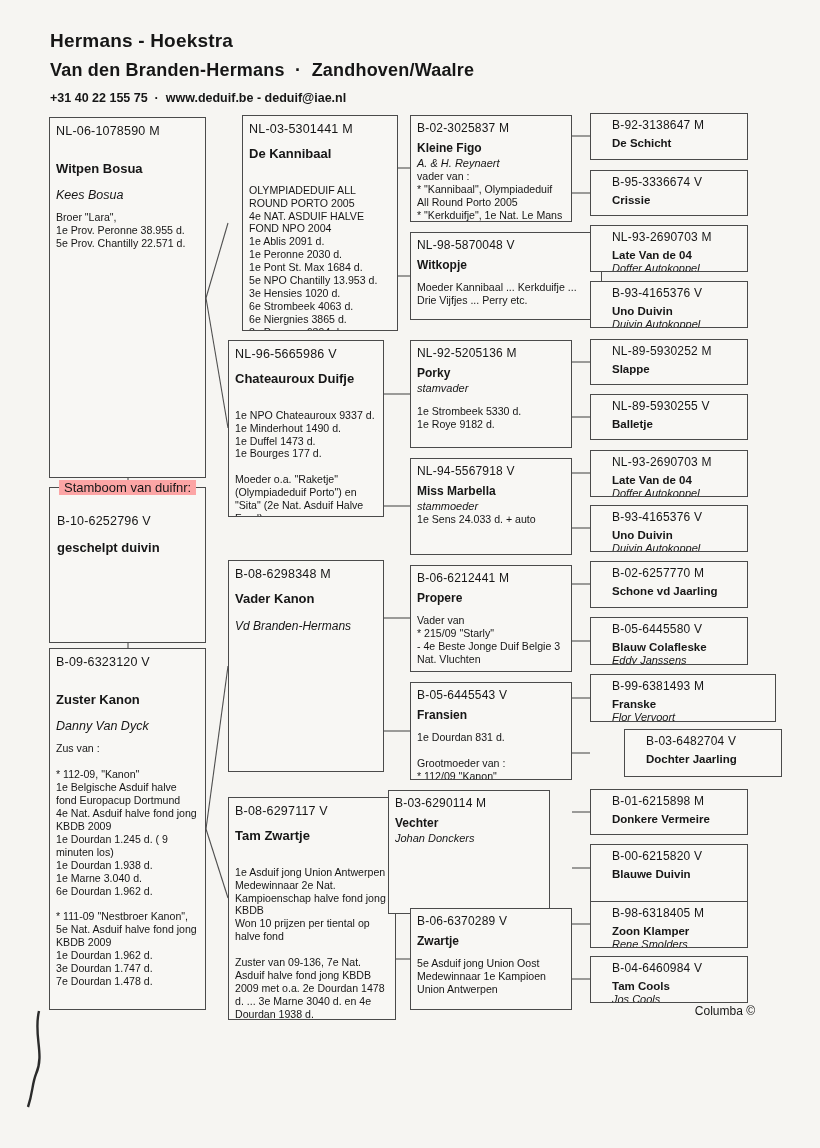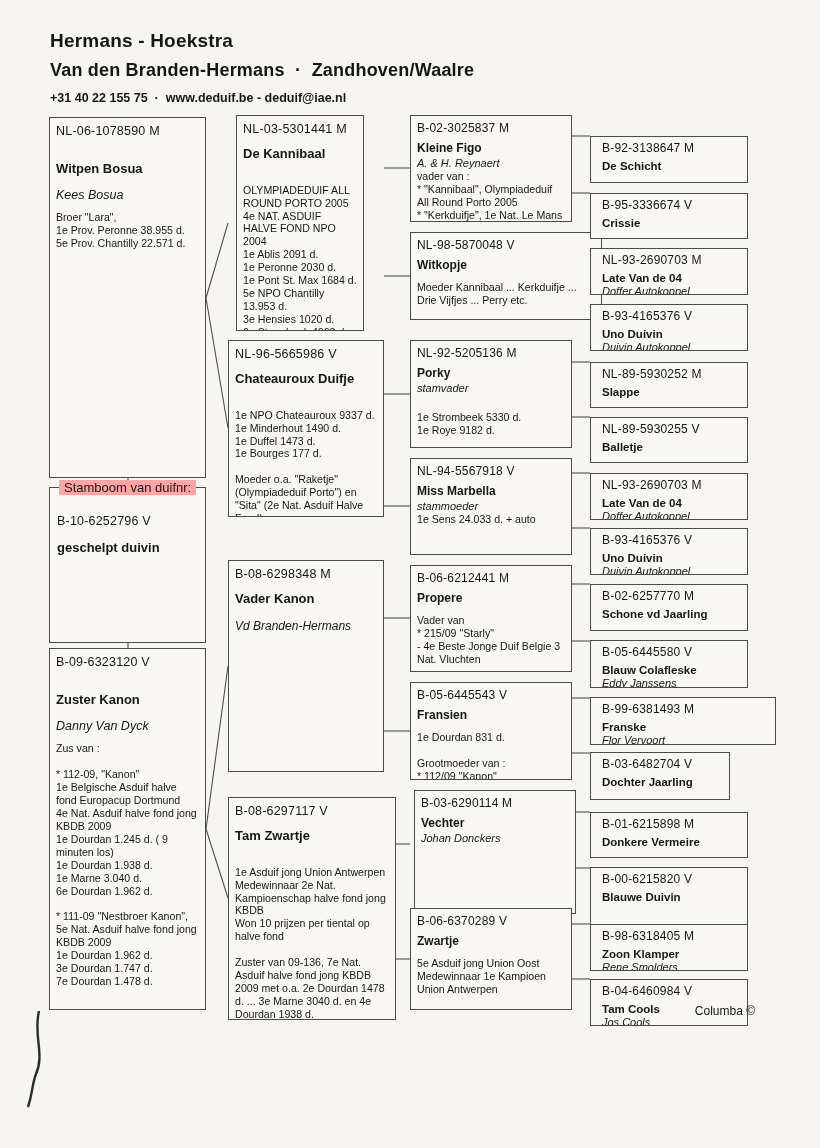--- a/index.html
+++ b/index.html
@@ -9,21 +9,21 @@
   .hdr2{position:absolute;left:50px;top:60px;font-size:18px;font-weight:bold;letter-spacing:.2px;}
   .hdr3{position:absolute;left:50px;top:91px;font-size:12.5px;font-weight:bold;}
   .box{position:absolute;border:1px solid #4b4b4b;box-sizing:border-box;padding:6px 6px;background:#f8f7f4;overflow:hidden;}
   .ring{font-size:12.5px;line-height:1.15;letter-spacing:.2px;}
   .bname{font-size:13px;font-weight:bold;line-height:1.1;}
   .breeder{font-size:12px;font-style:italic;line-height:1.1;}
   .body{font-size:10.6px;line-height:1.22;white-space:pre-line;}
   .g1 .bname{margin-top:24px;} .g1 .breeder{margin-top:12px;font-size:12.5px;} .g1 .body{margin-top:9px;}
   .g2 .bname{margin-top:11px;} .g2 .breeder{margin-top:13px;} .g2 .body{margin-top:22px;}
   .g3 .ring{font-size:12px;} .g3 .bname{margin-top:6px;font-size:12px;} .g3 .breeder{margin-top:2px;font-size:11px;} .g3 .body{margin-top:9px;}
-  .g4{padding:5px 11px;margin-top:23px;} .g4 .ring{font-size:12px;} .g4 .bname{margin-top:4px;font-size:11.5px;} .g4 .breeder{margin-top:1px;font-size:11px;}
+  .g4{padding:5px 21px;} .g4 .ring{font-size:12px;} .g4 .bname{margin-top:4px;font-size:11.5px;} .g4 .breeder{margin-top:1px;font-size:11px;}
   .subjectbox{position:absolute;border:1px solid #4b4b4b;box-sizing:border-box;background:#f8f7f4;}
   .legend{position:absolute;top:-8px;left:9px;background:#fca5a5;padding:0 5px;font-size:13px;}
   .subjectbox .ring{margin:26px 0 0 7px;}
   .subjectbox .bname{margin:13px 0 0 7px;}
   .credit{position:absolute;left:620px;top:1004px;width:135px;text-align:right;font-size:12px;}
   svg.wires{position:absolute;left:0;top:0;pointer-events:none;}
 </style>
 </head>
 <body>
 
@@ -98,21 +98,21 @@
 1e Marne 3.040 d.
 6e Dourdan 1.962 d.
 
 * 111-09 "Nestbroer Kanon",
 5e Nat. Asduif halve fond jong KBDB 2009
 1e Dourdan 1.962 d.
 3e Dourdan 1.747 d.
 7e Dourdan 1.478 d.</div>
   </div>
 
-  <div class="box g2" style="left:236px;top:115px;width:128px;height:216px">
+  <div class="box g2" style="left:242px;top:115px;width:156px;height:216px">
     <div class="ring">NL-03-5301441 M</div>
     <div class="bname">De Kannibaal</div>
     <div class="body">OLYMPIADEDUIF ALL ROUND PORTO 2005
 4e NAT. ASDUIF HALVE FOND NPO 2004
 1e Ablis 2091 d.
 1e Peronne 2030 d.
 1e Pont St. Max 1684 d.
 5e NPO Chantilly 13.953 d.
 3e Hensies 1020 d.
 6e Strombeek 4063 d.
@@ -154,21 +154,21 @@
   </div>
   <div class="box g3" style="left:410px;top:232px;width:192px;height:88px">
     <div class="ring">NL-98-5870048 V</div>
     <div class="bname">Witkopje</div>
     <div class="body">Moeder Kannibaal ... Kerkduifje ... Drie Vijfjes ... Perry etc.</div>
   </div>
   <div class="box g3" style="left:410px;top:340px;width:162px;height:108px">
     <div class="ring">NL-92-5205136 M</div>
     <div class="bname">Porky</div>
     <div class="breeder">stamvader</div>
-    <div class="body" style="margin-top:17px">1e Strombeek 5330 d.
+    <div class="body" style="margin-top:11px">1e Strombeek 5330 d.
 1e Roye 9182 d.</div>
   </div>
   <div class="box g3" style="left:410px;top:458px;width:162px;height:97px">
     <div class="ring">NL-94-5567918 V</div>
     <div class="bname">Miss Marbella</div>
     <div class="breeder">stammoeder</div>
     <div class="body" style="margin-top:1px">1e Sens 24.033 d. + auto</div>
   </div>
   <div class="box g3" style="left:410px;top:565px;width:162px;height:107px">
     <div class="ring">B-06-6212441 M</div>
@@ -178,21 +178,21 @@
 - 4e Beste Jonge Duif Belgie 3 Nat. Vluchten</div>
   </div>
   <div class="box g3" style="left:410px;top:682px;width:162px;height:98px">
     <div class="ring">B-05-6445543 V</div>
     <div class="bname">Fransien</div>
     <div class="body">1e Dourdan 831 d.
 
 Grootmoeder van :
 * 112/09 "Kanon"</div>
   </div>
-  <div class="box g3" style="left:414px;top:790px;width:162px;height:124px">
+  <div class="box g3" style="left:388px;top:790px;width:162px;height:124px">
     <div class="ring">B-03-6290114 M</div>
     <div class="bname">Vechter</div>
     <div class="breeder">Johan Donckers</div>
   </div>
   <div class="box g3" style="left:410px;top:908px;width:162px;height:102px">
     <div class="ring">B-06-6370289 V</div>
     <div class="bname">Zwartje</div>
     <div class="body">5e Asduif jong Union Oost
 Medewinnaar 1e Kampioen Union Antwerpen</div>
   </div>
@@ -240,21 +240,21 @@
   <div class="box g4" style="left:590px;top:617px;width:158px;height:48px">
     <div class="ring">B-05-6445580 V</div>
     <div class="bname">Blauw Colafleske</div>
     <div class="breeder">Eddy Janssens</div>
   </div>
   <div class="box g4" style="left:590px;top:674px;width:186px;height:48px">
     <div class="ring">B-99-6381493 M</div>
     <div class="bname">Franske</div>
     <div class="breeder">Flor Vervoort</div>
   </div>
-  <div class="box g4" style="left:590px;top:729px;width:140px;height:48px">
+  <div class="box g4" style="left:624px;top:729px;width:158px;height:48px">
     <div class="ring">B-03-6482704 V</div>
     <div class="bname">Dochter Jaarling</div>
   </div>
   <div class="box g4" style="left:590px;top:789px;width:158px;height:46px">
     <div class="ring">B-01-6215898 M</div>
     <div class="bname">Donkere Vermeire</div>
   </div>
   <div class="box g4" style="left:590px;top:844px;width:158px;height:61px">
     <div class="ring">B-00-6215820 V</div>
     <div class="bname">Blauwe Duivin</div>

